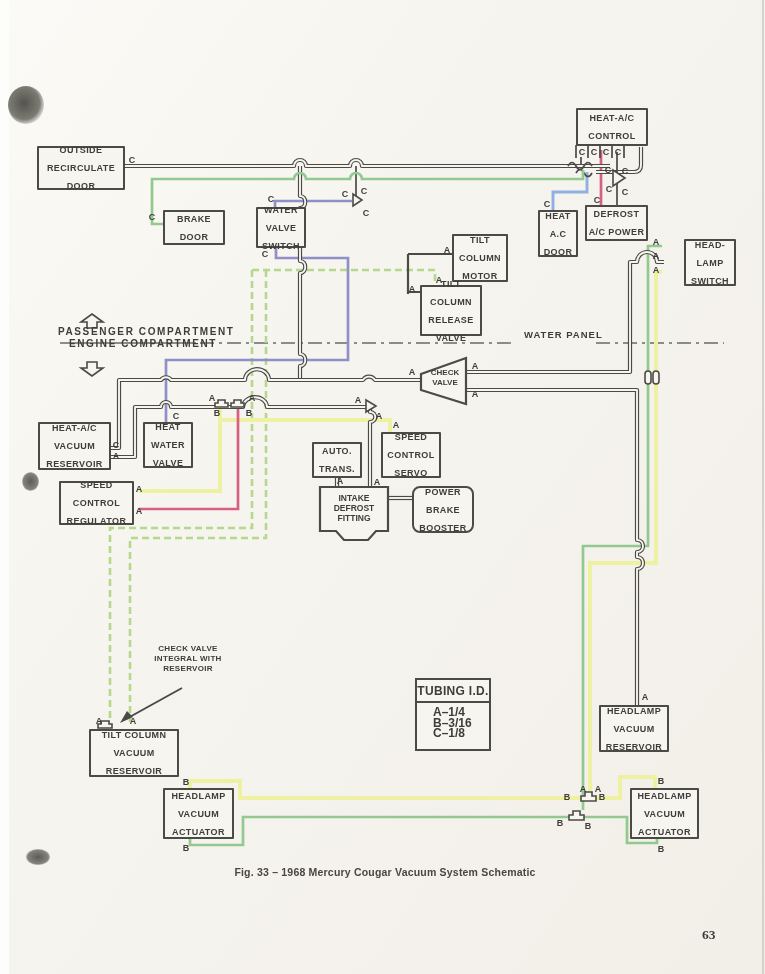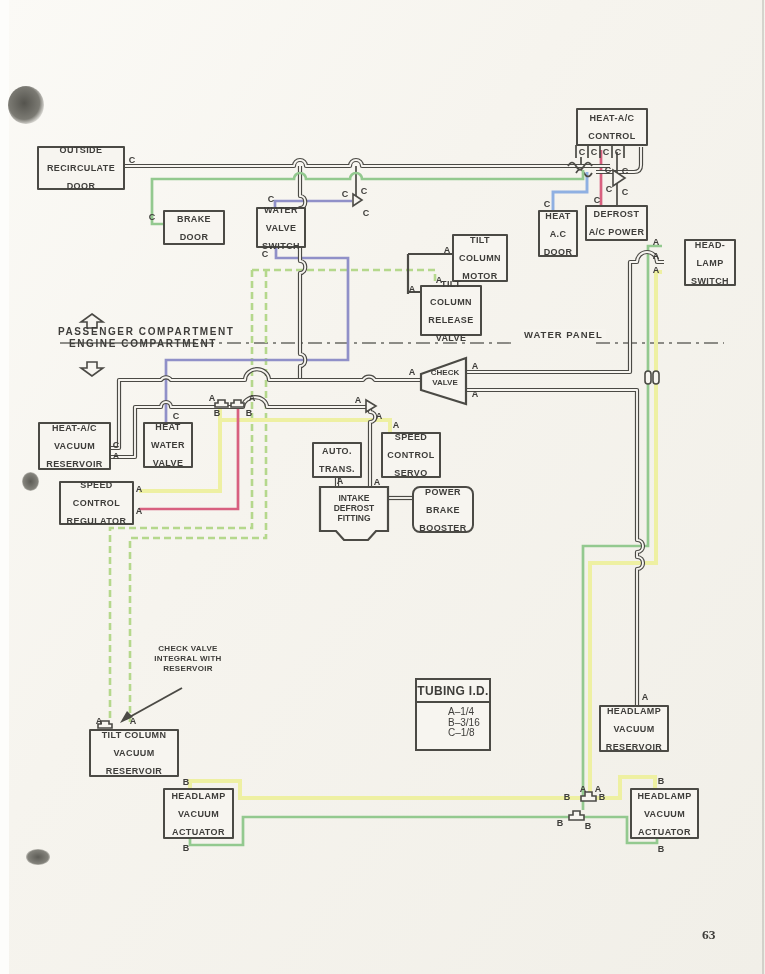--- a/index.html
+++ b/index.html
@@ -46,21 +46,21 @@
   #lbl-dashpanel{left:521px;top:329px;font-size:9.5px;letter-spacing:1px;background:var(--paper);padding:0 3px;}
   #note{left:146px;top:644px;width:84px;text-align:center;font-size:8px;line-height:10px;letter-spacing:.3px;}
   #cv-label{position:absolute;left:423px;top:368px;width:44px;text-align:center;
             font-size:8px;font-weight:bold;line-height:9.5px;white-space:pre-line;z-index:4;}
   #im-label{position:absolute;left:320px;top:493px;width:68px;text-align:center;
             font-size:8.5px;font-weight:bold;line-height:10px;white-space:pre-line;z-index:4;}
   #legend{position:absolute;left:415px;top:678px;width:72px;height:69px;border:2px solid var(--ink);
           background:var(--paper2);z-index:3;}
   #legend .lt{display:block;text-align:center;font-size:12px;font-weight:bold;
               padding:4px 0 3px 0;border-bottom:2px solid var(--ink);letter-spacing:.3px;}
-  #legend .le{display:block;font-size:10px;font-weight:normal;line-height:10.5px;padding-left:31px;white-space:pre-line;}
+  #legend .le{display:block;font-size:12px;font-weight:bold;line-height:10.5px;padding-left:16px;white-space:pre-line;}
   #legend .le-wrap{padding-top:4px;}
   #caption{position:absolute;left:150px;top:866px;width:470px;text-align:center;
            font-size:10.5px;font-weight:bold;color:#4a4643;letter-spacing:.2px;z-index:4;}
   #pagenum{position:absolute;left:702px;top:927px;font-family:"Liberation Serif",serif;
            font-size:13.5px;font-weight:bold;z-index:4;}
 </style>
 </head>
 <body>
 
 <div id="page">
@@ -267,14 +267,15 @@
       <span class="plabel" style="left: 186px; top: 782px;">B</span>
       <span class="plabel" style="left: 186px; top: 848px;">B</span>
       <span class="plabel" style="left: 567px; top: 797px;">B</span>
       <span class="plabel" style="left: 602px; top: 797px;">B</span>
       <span class="plabel" style="left: 560px; top: 823px;">B</span>
       <span class="plabel" style="left: 588px; top: 826px;">B</span>
       <span class="plabel" style="left: 661px; top: 781px;">B</span>
       <span class="plabel" style="left: 661px; top: 849px;">B</span>
     </div>
 
+  <div id="caption">Fig. 33 – 1968 Mercury Cougar Vacuum System Schematic</div>
   <div id="pagenum">63</div>
 </div>
 
 </body></html>

